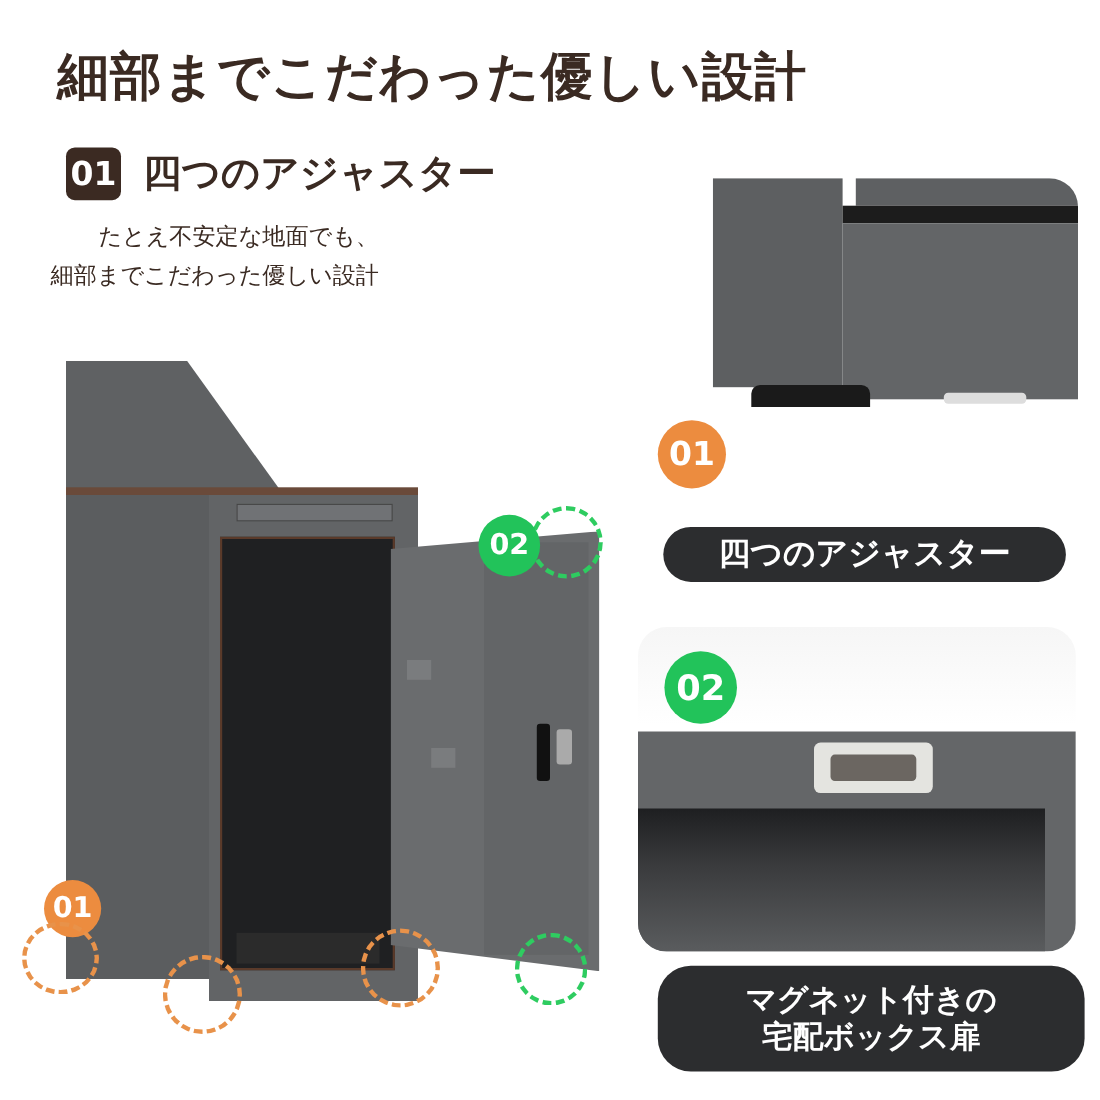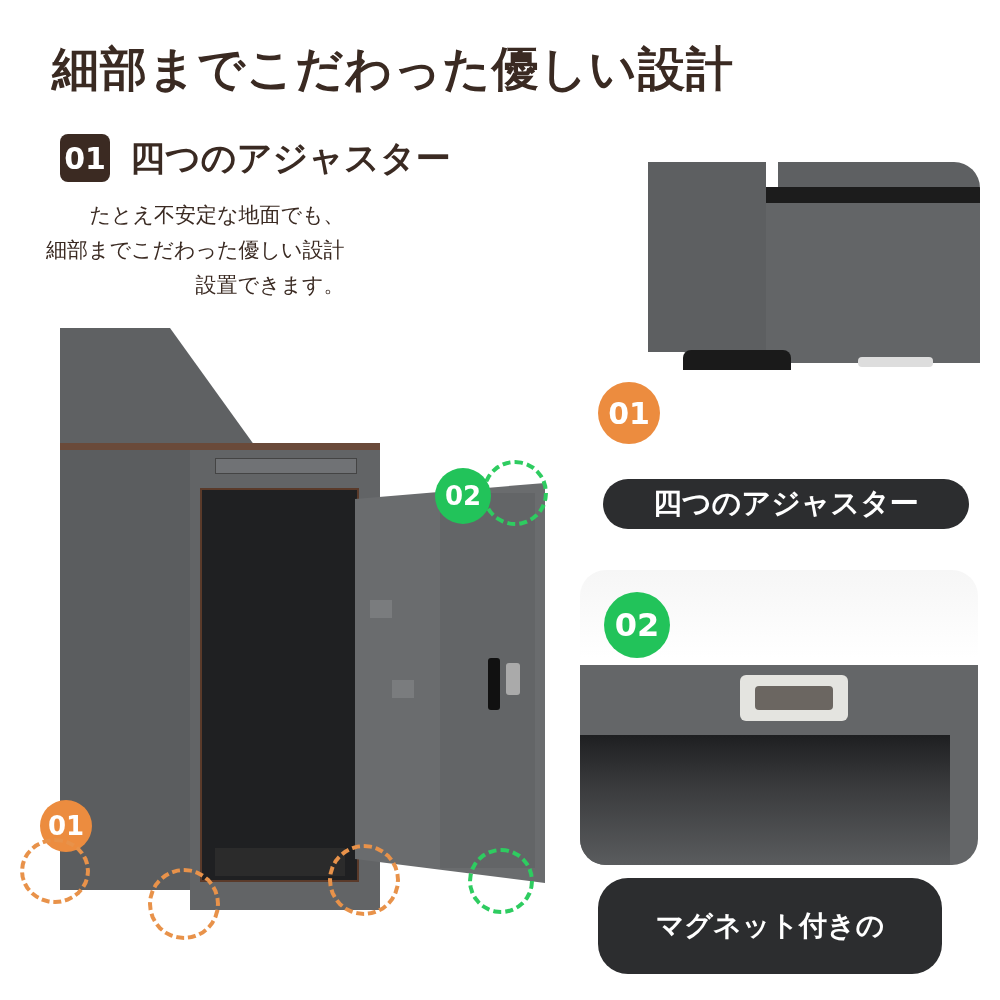--- a/index.html
+++ b/index.html
@@ -50,34 +50,33 @@
   .pill1 { left:603px; top:479px; width:366px; height:50px; border-radius:25px; font-size:29px; }
 
   
   .photo2 { left:580px; top:570px; width:398px; height:295px; border-radius:26px; overflow:hidden;
             background:linear-gradient(180deg,#f6f6f6 0%,#ffffff 30%); }
   .p2-frame { position:absolute; left:0; top:95px; width:398px; height:200px; background:#646668; }
   .p2-inner { position:absolute; left:0; top:165px; width:370px; height:130px;
               background:linear-gradient(180deg,#1e1f21 0%,#3a3b3d 40%,#5a5c5e 100%); }
   .p2-magnet { position:absolute; left:160px; top:105px; width:108px; height:46px; background:#e4e4e0; border-radius:6px; }
   .p2-magnet-core { position:absolute; left:175px; top:116px; width:78px; height:24px; background:#6b6661; border-radius:4px; }
-  .pill2 { left:598px; top:878px; width:344px; height:96px; border-radius:30px; font-size:28px; line-height:34px; flex-direction:column; }
+  .pill2 { left:598px; top:878px; width:388px; height:96px; border-radius:30px; font-size:28px; line-height:34px; flex-direction:column; }
 </style>
 </head>
 <body>
 
 <div class="abs title">細部までこだわった優しい設計</div>
 
 <div class="abs sec-badge">01</div>
 <div class="abs sec-title">四つのアジャスター</div>
 
 <div class="abs desc">
   <div>たとえ不安定な地面でも、</div>
   <div>細部までこだわった優しい設計</div>
-  <div>設置できます。</div>
 </div>
 
 <div class="abs product">
   <div class="panel-top"></div>
   <div class="lid"></div>
   <div class="body-side"></div>
   <div class="body-front"></div>
   <div class="slot"></div>
   <div class="cavity"></div>
   <div class="cavity-floor"></div>
@@ -111,13 +110,14 @@
 
 <div class="abs photo2">
   <div class="p2-frame"></div>
   <div class="p2-inner"></div>
   <div class="p2-magnet"></div>
   <div class="p2-magnet-core"></div>
 </div>
 <div class="num-badge" style="position:absolute;left:604px;top:592px;width:66px;height:66px;background:#22c35a;font-size:32px;">02</div>
 <div class="abs pill pill2">
   <div>マグネット付きの</div>
+  <div>宅配ボックス扉</div>
 </div>
 
 </body></html>

